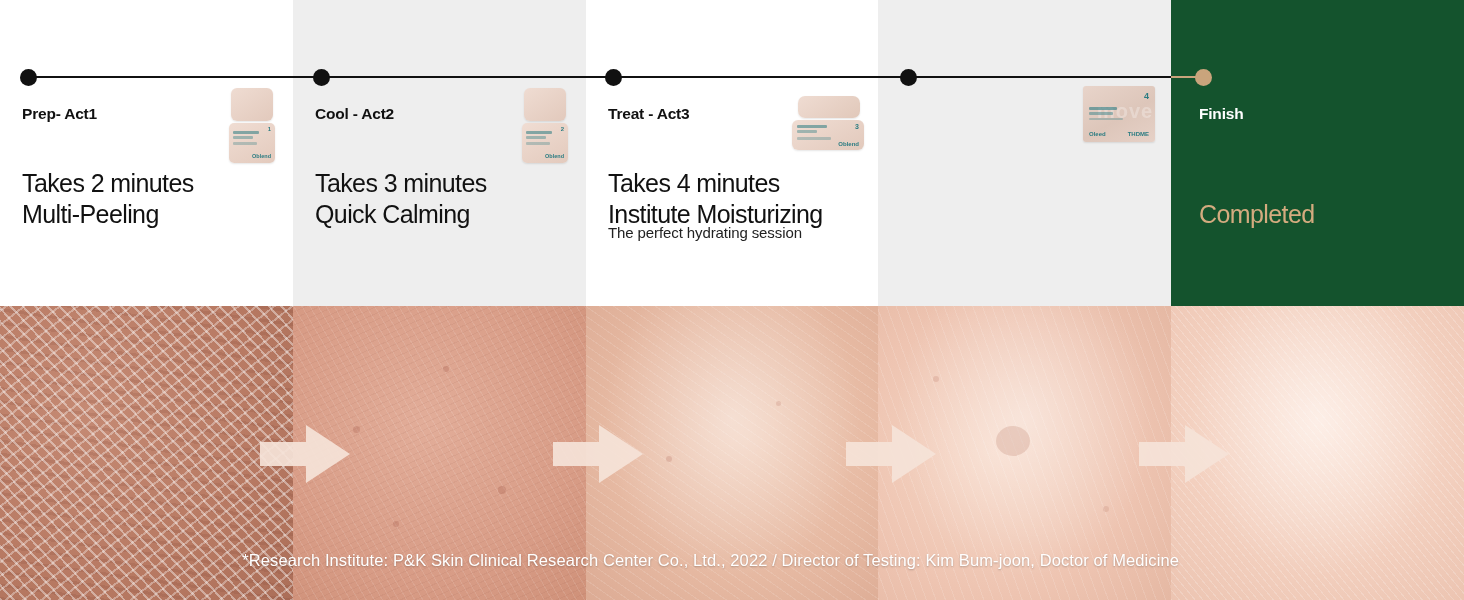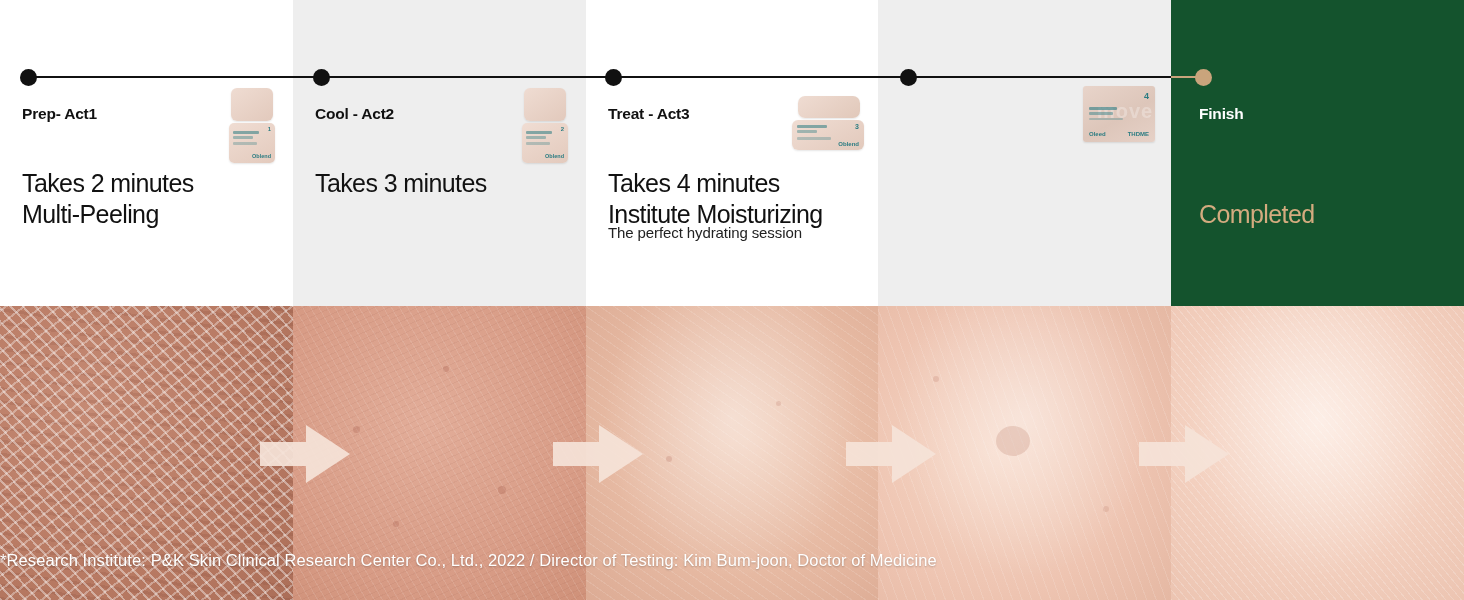--- a/index.html
+++ b/index.html
@@ -108,21 +108,21 @@
       repeating-linear-gradient(50deg, rgba(255,255,255,.20) 0 1px, rgba(0,0,0,0) 1px 6px),
       radial-gradient(circle at 50% 40%, #fbe3d6, #f3d0bf 58%, #ecc4b1);}
   .spot{position:absolute;border-radius:50%;background:rgba(170,95,80,.30);}
   .shine{position:absolute;inset:0;background:radial-gradient(ellipse at 50% 38%, rgba(255,255,255,.42), rgba(255,255,255,0) 62%);}
 
   
   .arrow{position:absolute;top:425px;width:90px;height:58px;pointer-events:none;}
   .arrow svg{display:block;}
 
   
-  .caption{position:absolute;left:0;top:551px;width:1179px;text-align:left;
+  .caption{position:absolute;left:0;top:551px;width:1179px;text-align:right;
            font-size:16.5px;color:#ffffff;letter-spacing:.1px;
            text-shadow:0 1px 2px rgba(0,0,0,.25);}
 </style>
 </head>
 <body>
 
 <div class="board">
 
   <div class="top">
 
@@ -148,20 +148,21 @@
       </div>
     </div>
 
     <div class="col c2">
       <div class="tl-line" style="left:0;right:0;"></div>
       <div class="dot" style="left:20px;"></div>
       <div class="col-inner">
         <div class="stage-label">Cool - Act2</div>
         <div class="stage-head">
           <span>Takes 3 minutes</span><br>
+          <span>Quick Calming</span>
         </div>
       </div>
       <div class="product prod-tall" style="right:18px;top:88px;">
         <div class="pcap"></div>
         <div class="pbody">
           <span class="num">2</span>
           <span class="lbl"></span>
           <span class="lbl2"></span>
           <span class="lbl3"></span>
           <span class="brand">Oblend</span>

